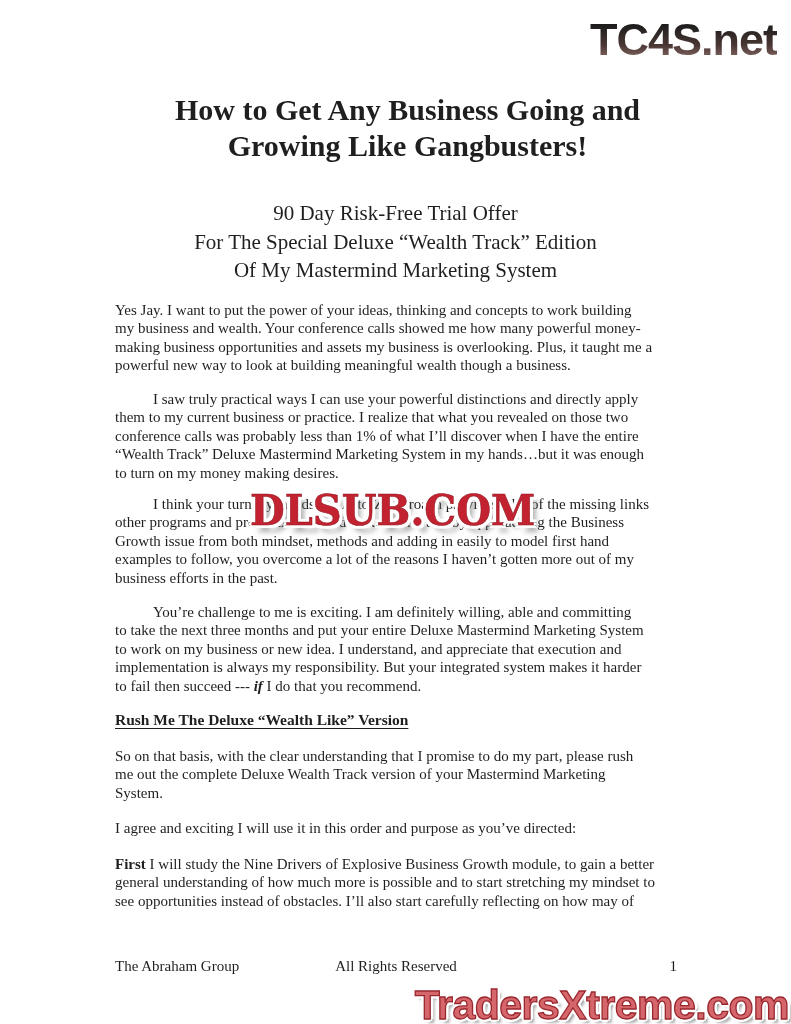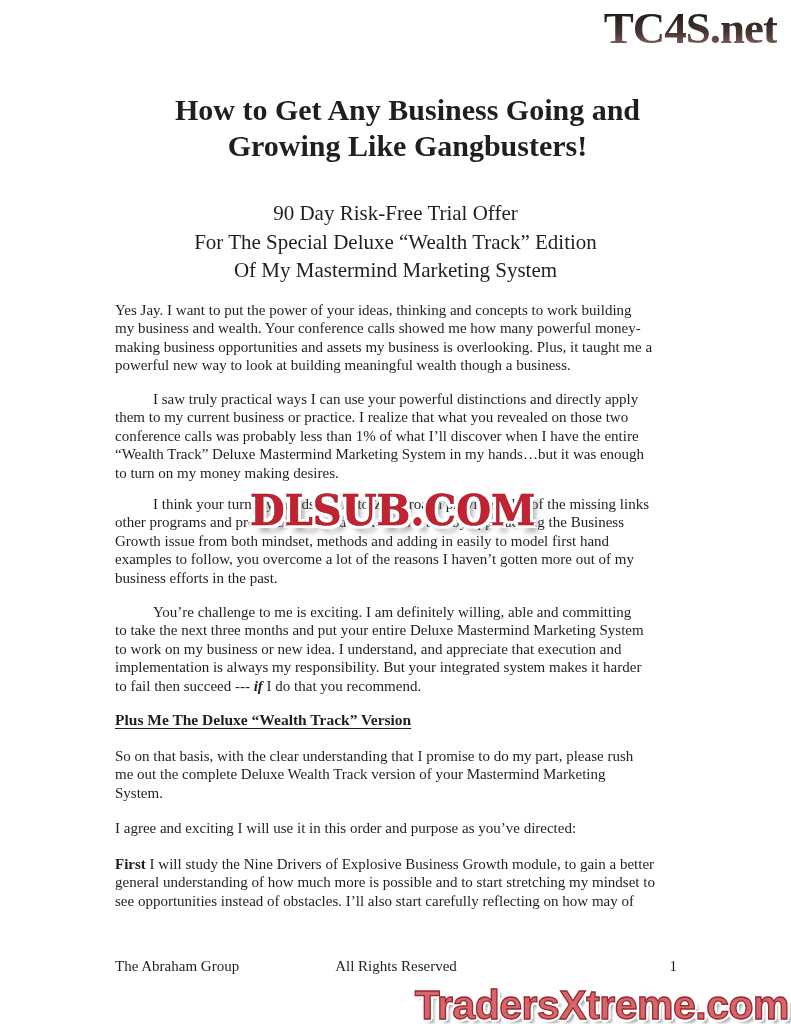--- a/index.html
+++ b/index.html
@@ -7,22 +7,22 @@
     position:relative;
     width:791px;height:1024px;
     margin:0 auto;
     background:#ffffff;
     overflow:hidden;
     font-family:"Liberation Serif", serif;
     color:#1f1f1f;
   }
   
   .logo-top{
-    position:absolute; top:2px; right:14px;
-    font-family:Liberation Serif, serif;
+    position:absolute; top:14px; right:14px;
+    font-family:Liberation Sans, sans-serif;
     font-weight:bold; font-size:45px; letter-spacing:-1px;
     background:linear-gradient(180deg,#1c1c1c 20%, #4a3734 60%, #a3817b 100%);
     -webkit-background-clip:text; background-clip:text; color:transparent;
   }
   .title{
     position:absolute; top:88px; left:8px; width:100%;
     margin:4px; text-align:center;
     font-size:30px; font-weight:bold; line-height:36px;
     white-space:pre-line;
   }
@@ -114,21 +114,21 @@
 Growth issue from both mindset, methods and adding in easily to model first hand
 examples to follow, you overcome a lot of the reasons I haven’t gotten more out of my
 business efforts in the past.</p>
 
   <p class="body indent p4"><span>You’re challenge to me is exciting. I am definitely willing, able and committing
 to take the next three months and put your entire Deluxe Mastermind Marketing System
 to work on my business or new idea. I understand, and appreciate that execution and
 implementation is always my responsibility. But your integrated system makes it harder
 to fail then succeed --- </span><span class="bi">if</span><span> I do that you recommend.</span></p>
 
-  <h2 class="heading">Plus Me The Deluxe “Wealth Track” Version</h2>
+  <h2 class="heading">Rush Me The Deluxe “Wealth Like” Version</h2>
 
   <p class="body p5">So on that basis, with the clear understanding that I promise to do my part, please rush
 me out the complete Deluxe Wealth Track version of your Mastermind Marketing
 System.</p>
 
   <p class="body p6">I agree and exciting I will use it in this order and purpose as you’ve directed:</p>
 
   <p class="body p7"><span class="b">First</span><span> I will study the Nine Drivers of Explosive Business Growth module, to gain a better
 general understanding of how much more is possible and to start stretching my mindset to
 see opportunities instead of obstacles. I’ll also start carefully reflecting on how may of</span></p>

